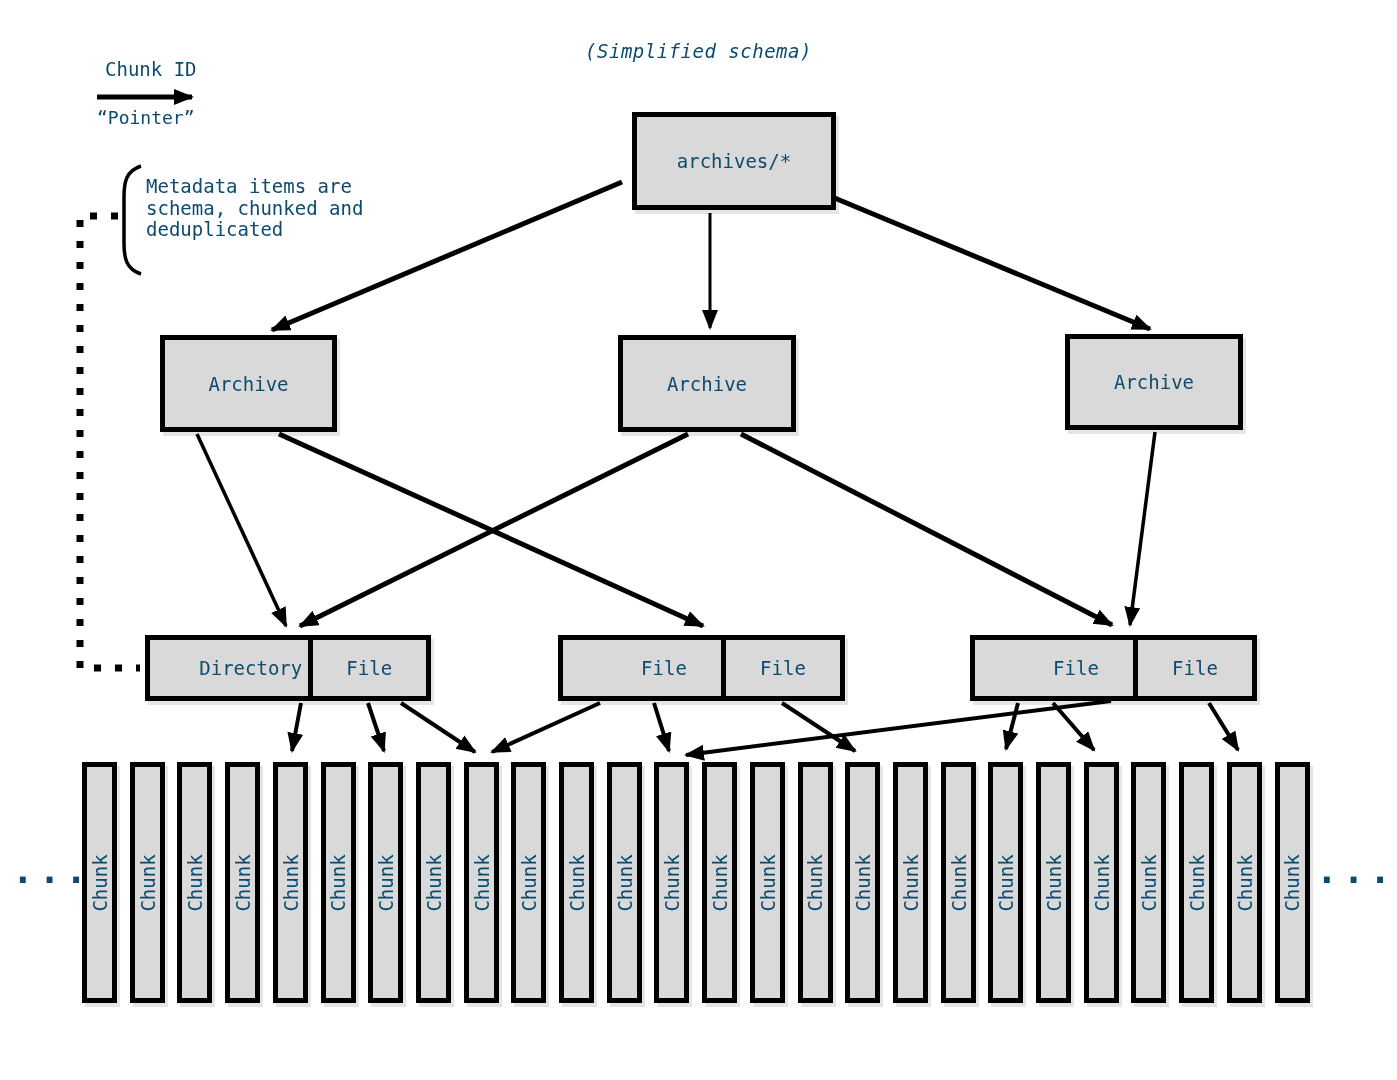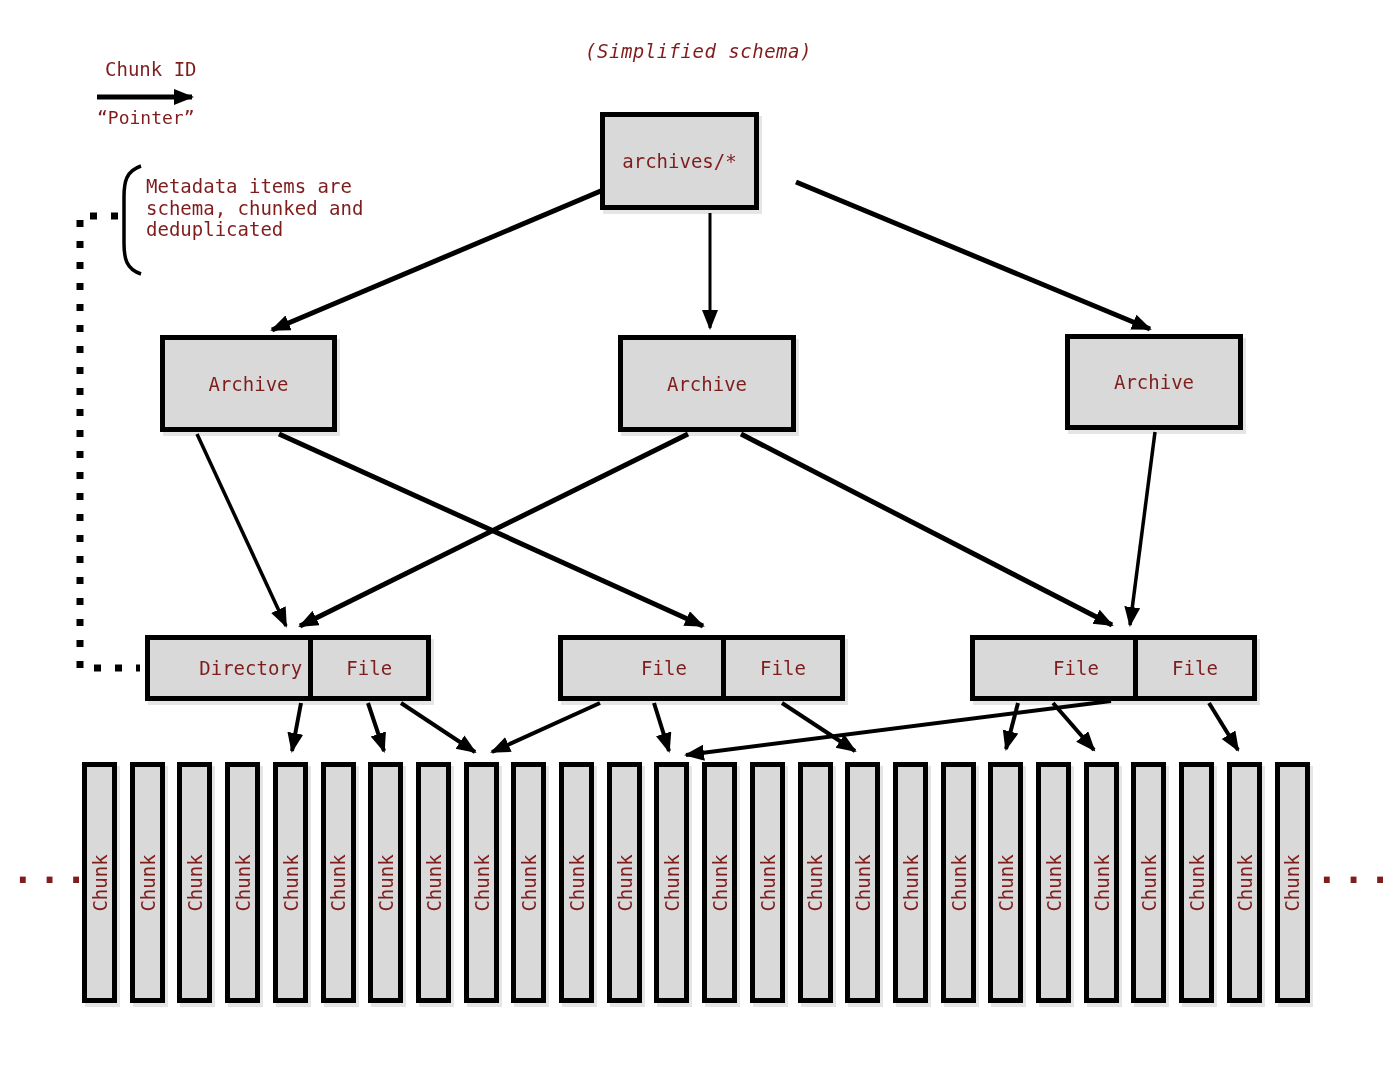--- a/index.html
+++ b/index.html
@@ -1,18 +1,18 @@
 <!DOCTYPE html>
 <html style="--box-fill: #d9d9d9;"><head>
 <meta charset="utf-8">
 <style>
   html,body{margin:0;padding:0;background:#ffffff;}
   .canvas{
     position:relative;width:1397px;height:1080px;background:#fff;overflow:hidden;
-    font-family:"DejaVu Sans Mono","Liberation Mono",monospace;color:#7f1d1d;
+    font-family:"DejaVu Sans Mono","Liberation Mono",monospace;color:#0c4a6e;
   }
   svg.layer{position:absolute;left:0;top:0;width:1397px;height:1080px;}
   .box{
     position:absolute;background:var(--box-fill,#d9d9d9);border:5px solid #000;
     display:flex;align-items:center;justify-content:center;
     font-size:19px;box-shadow:3px 4px 0 rgba(0,0,0,0.10);box-sizing:border-box;
   }
   .pair{
     position:absolute;border:5px solid #000;background:var(--box-fill,#d9d9d9);
     display:flex;box-shadow:3px 4px 0 rgba(0,0,0,0.10);box-sizing:border-box;
@@ -86,21 +86,21 @@
   <div class="title">(Simplified schema)</div>
   <div class="legend-label">Chunk ID</div>
   <div class="legend-sub">“Pointer”</div>
 
   <div class="note">
     <div>Metadata items are</div>
     <div>schema, chunked and</div>
     <div>deduplicated</div>
   </div>
 
-  <div class="box" style="left:600px;top:112px;width:159px;height:98px;">
+  <div class="box" style="left:632px;top:112px;width:204px;height:98px;">
     <span>archives/*</span>
   </div>
 
   <div class="box" style="left:160px;top:335px;width:177px;height:97px;">
     <span>Archive</span>
   </div>
   <div class="box" style="left:618px;top:335px;width:178px;height:97px;">
     <span>Archive</span>
   </div>
   <div class="box" style="left:1065px;top:334px;width:178px;height:96px;">

